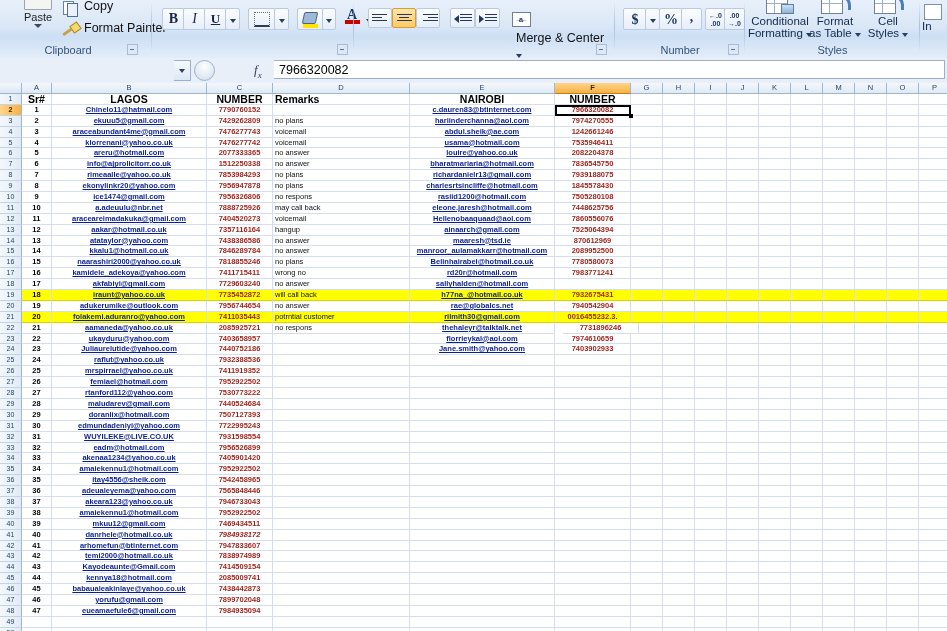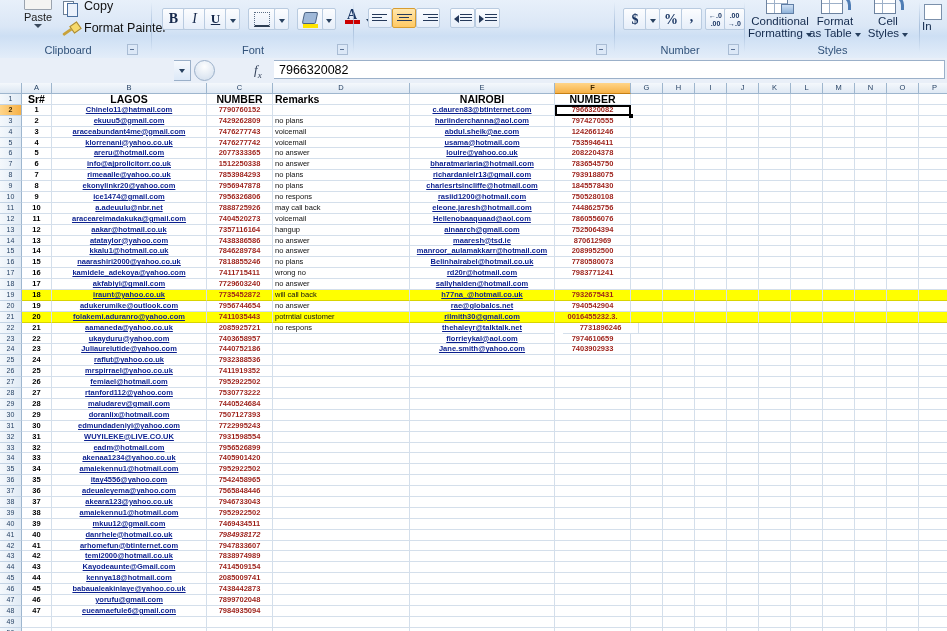--- a/index.html
+++ b/index.html
@@ -189,21 +189,20 @@
       <span class="fillico" style="display:inline-block;margin-top:3px;"><span class="fill-can"></span><span class="fill-bar"></span></span>
     </div>
     <div class="fbtn boxed" style="left:170px;top:8px;width:12px;height:20px;"><span class="drop" style="margin-top:8px;"></span></div>
 
     <div class="fbtn" style="left:188px;top:8px;width:22px;height:20px;">
       <div class="fcol-a">A</div>
       <div class="fcol-bar"></div>
     </div>
     <div class="fbtn" style="left:210px;top:8px;width:12px;height:20px;"><span class="drop" style="margin-top:8px;"></span></div>
 
-    <div class="lbl" style="left:0;width:202px;">Font</div>
     <div class="dlglaunch" style="right:6px;"></div>
     <div class="divider"></div>
   </div>
 
   <div class="grp" style="left:360px;width:255px;">
     <div class="fbtn boxed" style="left:8px;top:8px;width:24px;height:20px;padding-top:3px;box-sizing:border-box;">
       <i class="alnline" style="width:15px;margin-left:3px;"></i>
         <i class="alnline" style="width:10px;margin-left:3px;"></i>
         <i class="alnline" style="width:15px;margin-left:3px;"></i>
     </div>
@@ -224,20 +223,27 @@
         <i class="alnline" style="width:12px;margin-left:9px;"></i>
       <span style="position:absolute;left:3px;top:6px;width:0;height:0;border-top:4px solid transparent;border-bottom:4px solid transparent;border-right:5px solid #25395a;"></span>
     </div>
     <div class="fbtn boxed" style="left:115px;top:8px;width:25px;height:20px;padding-top:3px;box-sizing:border-box;">
       <i class="alnline" style="width:12px;margin-left:9px;"></i>
         <i class="alnline" style="width:12px;margin-left:9px;"></i>
         <i class="alnline" style="width:12px;margin-left:9px;"></i>
       <span style="position:absolute;left:3px;top:6px;width:0;height:0;border-top:4px solid transparent;border-bottom:4px solid transparent;border-left:5px solid #25395a;"></span>
     </div>
 
+    <div style="position:absolute;left:152px;top:10px;">
+      <span class="mergebox" style="display:inline-block;vertical-align:middle;">
+        <span class="mi" style="left:2px;">→</span><span class="mi" style="left:6px;">a</span><span class="mi" style="right:2px;">←</span>
+      </span>
+      <span style="display:inline-block;vertical-align:middle;font-size:12.5px;color:#111;margin-left:4px;">Merge &amp; Center</span>
+      <span class="drop" style="margin-left:4px;vertical-align:middle;"></span>
+    </div>
 
     <div class="dlglaunch" style="right:8px;"></div>
     <div class="divider"></div>
   </div>
 
   <div class="grp" style="left:615px;width:130px;">
     <div class="fbtn boxed" style="left:8px;top:8px;width:22px;height:20px;line-height:20px;"><span class="numglyph">$</span></div>
     <div class="fbtn boxed" style="left:30px;top:8px;width:13px;height:20px;"><span class="drop" style="margin-top:8px;"></span></div>
     <div class="fbtn boxed" style="left:44px;top:8px;width:22px;height:20px;line-height:20px;"><span class="numglyph">%</span></div>
     <div class="fbtn boxed" style="left:66px;top:8px;width:19px;height:20px;line-height:14px;"><span class="numglyph">,</span></div>
@@ -998,21 +1004,21 @@
         <div class="cl " style="left: 705px; width: 32px;"></div>
         <div class="cl " style="left: 737px; width: 32px;"></div>
         <div class="cl " style="left: 769px; width: 32px;"></div>
         <div class="cl " style="left: 801px; width: 32px;"></div>
         <div class="cl " style="left: 833px; width: 32px;"></div>
         <div class="cl " style="left: 865px; width: 32px;"></div>
         <div class="cl " style="left: 897px; width: 32px;"></div>
       </div>
       <div class="rw">
         <div class="cl c-a" style="left: 0px; width: 30px;">35</div>
-        <div class="cl c-email" style="left: 30px; width: 155px;">itay4556@yahoo.com</div>
+        <div class="cl c-email" style="left: 30px; width: 155px;">itay4556@sheik.com</div>
         <div class="cl c-num" style="left: 185px; width: 66px;">7542458965</div>
         <div class="cl c-rem" style="left: 251px; width: 137px;"></div>
         <div class="cl c-email" style="left: 388px; width: 145px;"></div>
         <div class="cl c-num" style="left: 533px; width: 76px;"></div>
         <div class="cl " style="left: 609px; width: 32px;"></div>
         <div class="cl " style="left: 641px; width: 32px;"></div>
         <div class="cl " style="left: 673px; width: 32px;"></div>
         <div class="cl " style="left: 705px; width: 32px;"></div>
         <div class="cl " style="left: 737px; width: 32px;"></div>
         <div class="cl " style="left: 769px; width: 32px;"></div>

